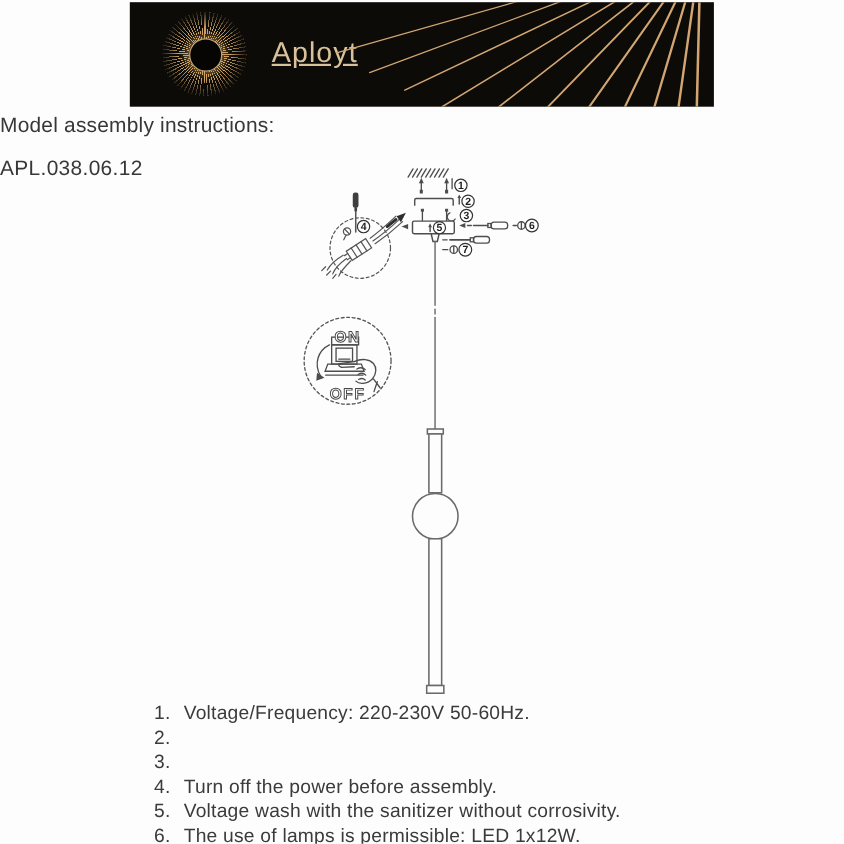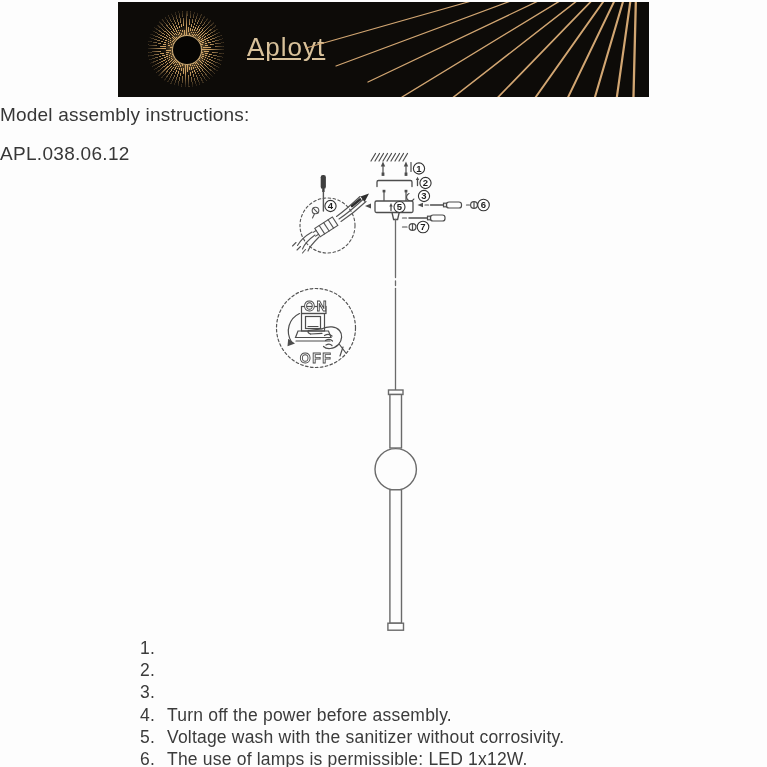--- a/index.html
+++ b/index.html
@@ -226,20 +226,21 @@
     <text class="part-num" x="330.5" y="209.3">4</text>
     <text class="part-num" x="399.5" y="210.3">5</text>
     <text class="part-num" x="483.5" y="208.3">6</text>
     <text class="part-num" x="423" y="230.3">7</text>
   </g>
 </svg>
 
 <div class="list">
   <div class="row">
     <span class="n">1.</span>
+    <span class="t">Voltage/Frequency: 220-230V 50-60Hz.</span>
   </div>
   <div class="row">
     <span class="n">2.</span>
   </div>
   <div class="row">
     <span class="n">3.</span>
   </div>
   <div class="row">
     <span class="n">4.</span>
     <span class="t">Turn off the power before assembly.</span>

